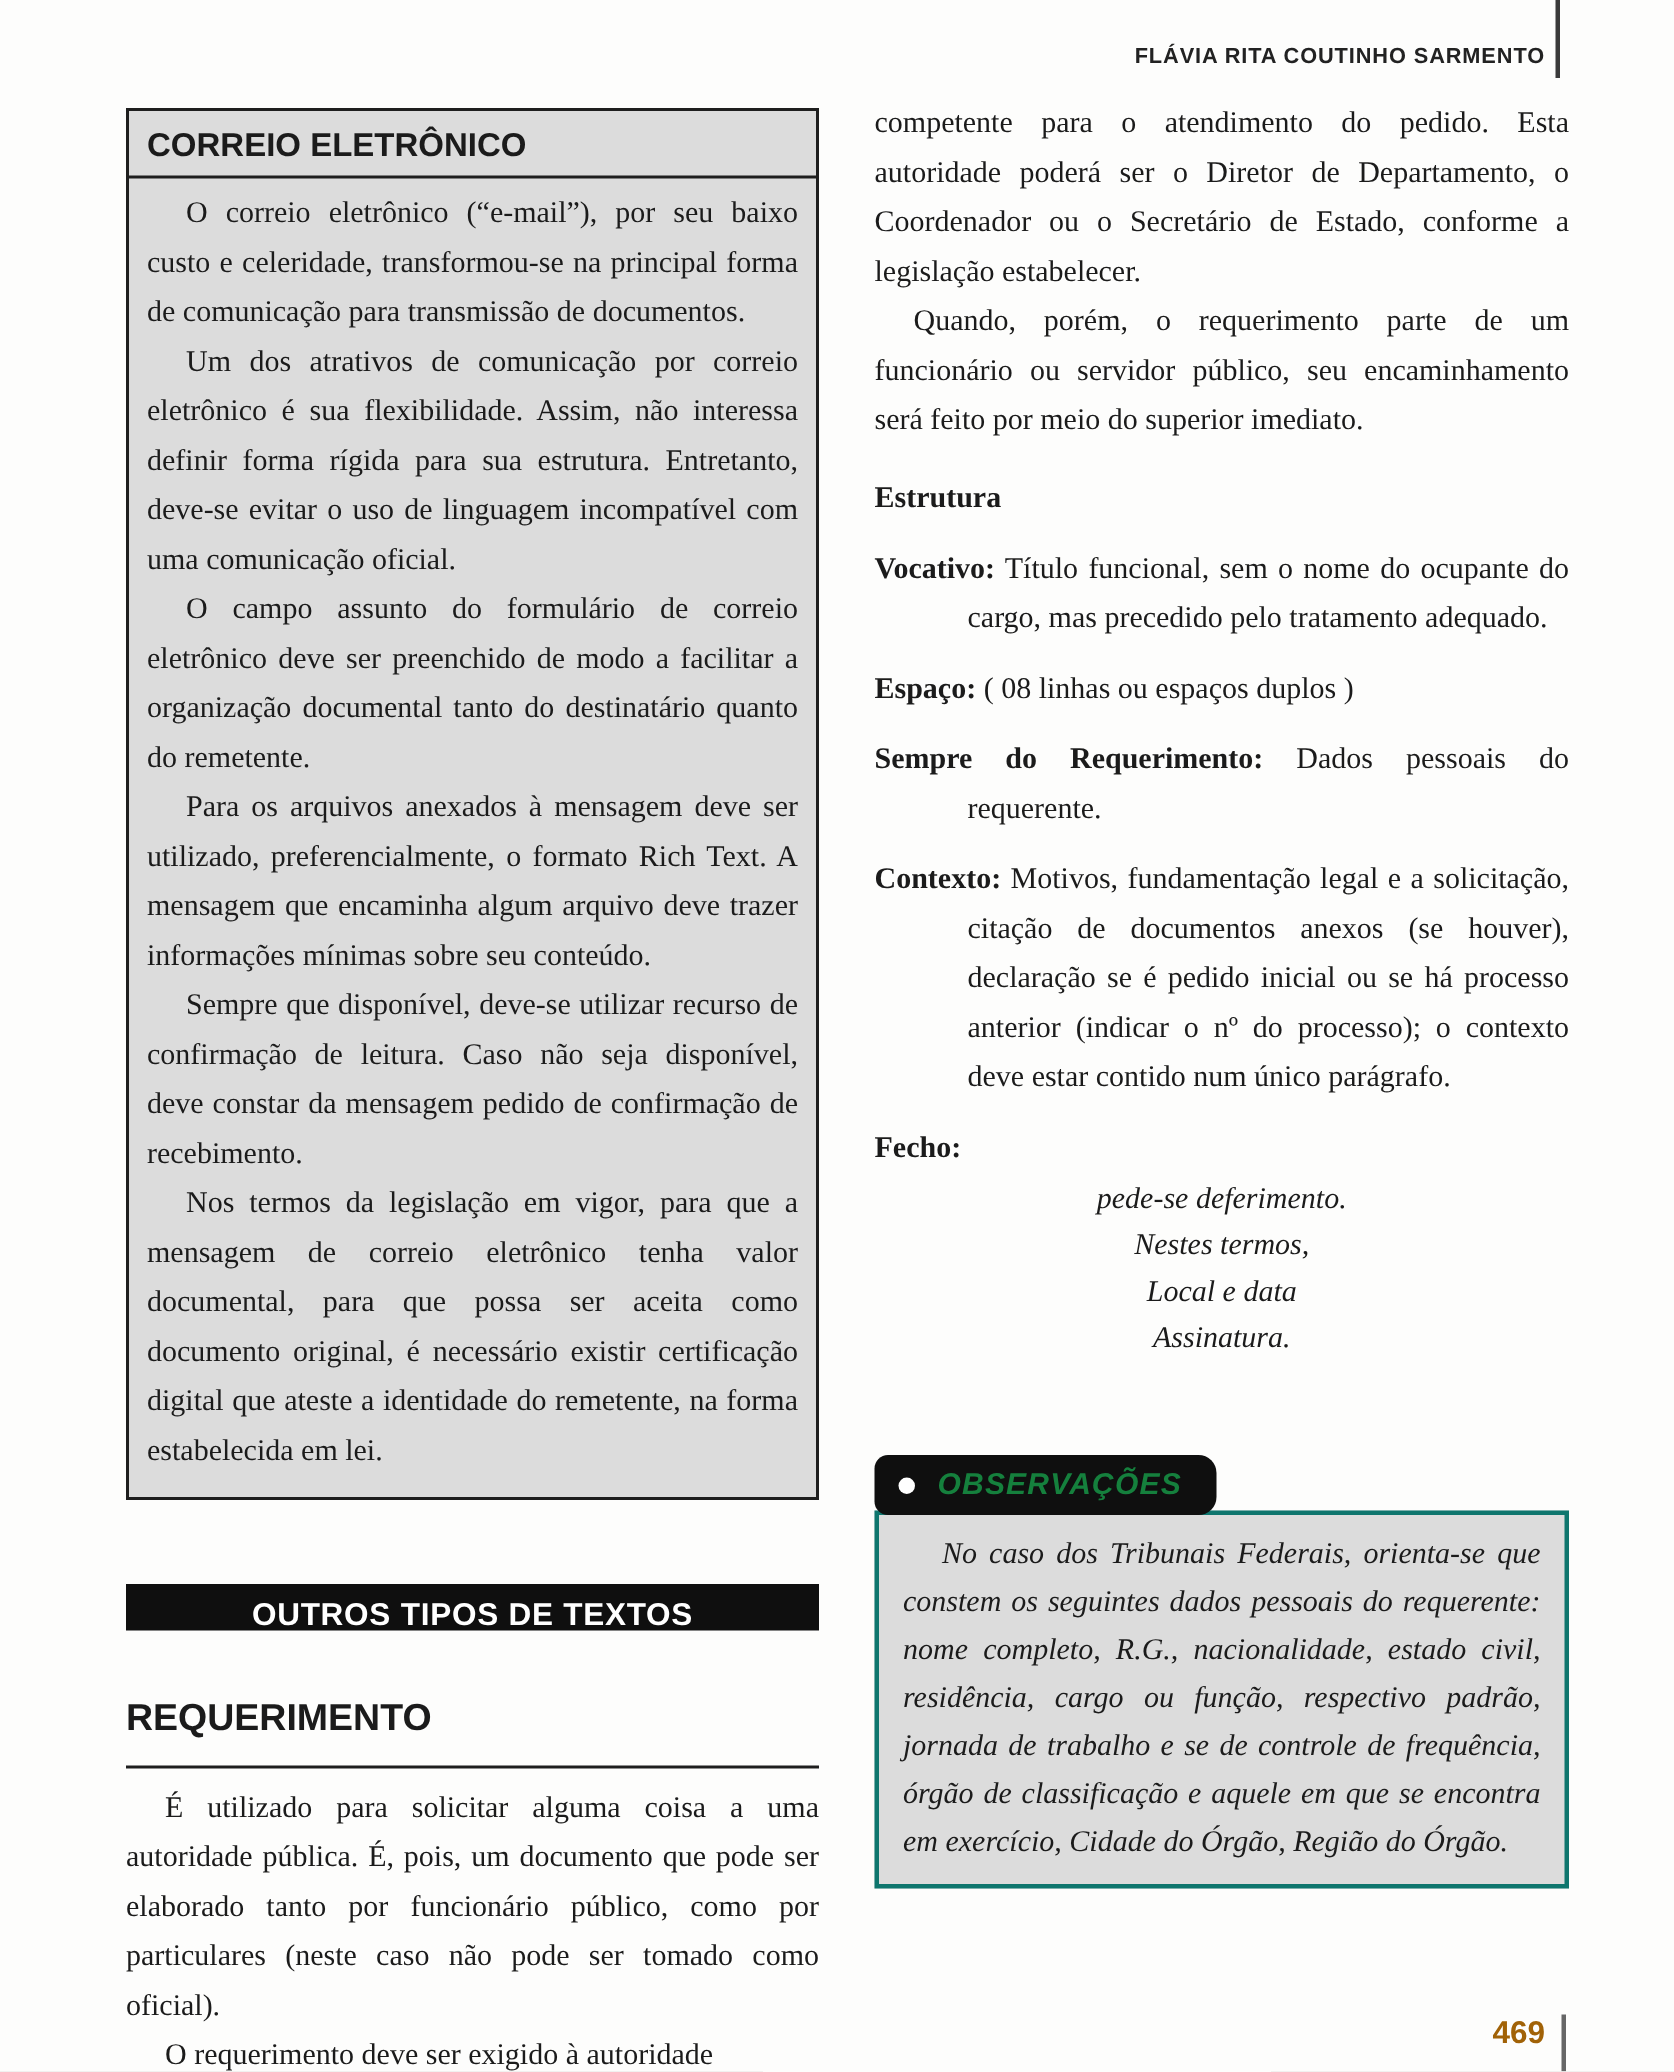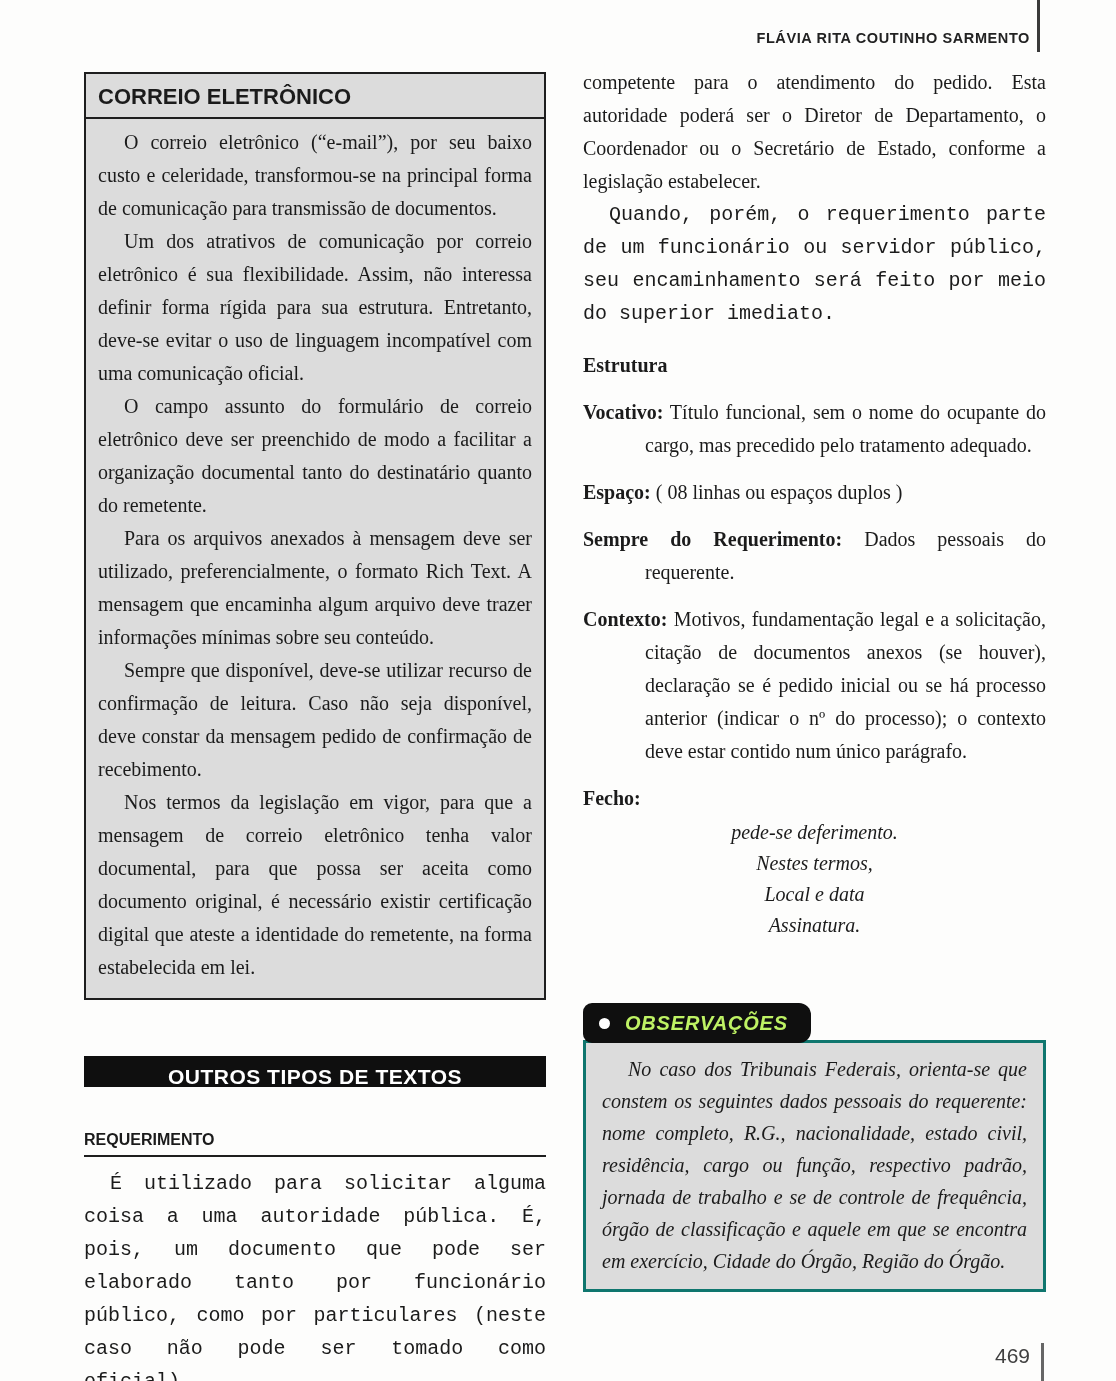--- a/index.html
+++ b/index.html
@@ -19,21 +19,21 @@
     font-weight:bold;font-size:14.5px;letter-spacing:.6px;
     color:#222;
   }
   .header-rule{
     position:absolute;top:0;right:76px;width:3px;height:52px;background:#3a3a3a;
   }
   
   .col-left{position:absolute;left:84px;top:72px;width:462px;}
   .col-right{position:absolute;left:583px;top:66px;width:463px;}
   p.para{margin:0;font-size:20px;line-height:33px;text-align:justify;}
-  p.indent{text-indent:26px;font-family:Liberation Mono, monospace;}
+  p.indent{text-indent:26px;}
   
   .email-box{
     border:2px solid #1e1e1e;
     background:#dcdcdc;
     padding:8px 12px 14px;
   }
   .box-title{
     font-family:"Liberation Sans", sans-serif;
     font-weight:bold;font-size:22px;
     margin:0 -12px 7px -12px;
@@ -46,58 +46,58 @@
     margin-top:56px;height:31px;
     background:#0f0f0f;color:#ffffff;
     font-family:"Liberation Sans", sans-serif;
     font-weight:bold;font-size:21px;letter-spacing:.5px;
     text-align:center;line-height:41px;
   }
   
   .req-title{
     margin-top:44px;margin-bottom:10px;
     font-family:"Liberation Sans", sans-serif;
-    font-weight:bold;font-size:16px;
-    padding-bottom:6px;
+    font-weight:bold;font-size:25px;
+    padding-bottom:17px;
     border-bottom:2px solid #1e1e1e;
   }
   
   .estrutura{font-weight:bold;font-size:20px;line-height:33px;margin-top:19px;}
   .def-item{
     margin-top:14px;
     font-size:20px;line-height:33px;text-align:justify;
     padding-left:62px;text-indent:-62px;
   }
   .dterm{font-weight:bold;}
   .fecho-lines{margin-top:2px;text-align:center;font-style:italic;font-size:20px;line-height:31px;}
   
   .obs-tab{
     margin-top:62px;width:228px;height:40px;box-sizing:border-box;
     background:#0f0f0f;border-radius:9px 12px 12px 9px;
-    color:#bef264;display:flex;align-items:center;gap:15px;padding-left:16px;
+    color:#15803d;display:flex;align-items:center;gap:15px;padding-left:16px;
     position:relative;z-index:2;
   }
   .obs-bullet{width:11px;height:11px;border-radius:50%;background:#ffffff;flex:0 0 auto;}
   .obs-label{
     font-family:"Liberation Sans", sans-serif;
     font-weight:bold;font-style:italic;font-size:20px;letter-spacing:.8px;
   }
   .obs-box{
     margin-top:-3px;
     border:3px solid #0f766e;background:#dcdcdc;
     padding:10px 16px 12px;
   }
   .obs-box p{
     margin:0;font-style:italic;font-size:20px;line-height:32px;
     text-align:justify;text-indent:26px;
   }
   
   .page-footer{
     position:absolute;bottom:13px;right:86px;
-    font-family:"Liberation Sans", sans-serif;font-size:21px;color:#404040;
+    font-family:"Liberation Sans", sans-serif;font-size:21px;color:#a16207;font-weight:bold;
   }
   .footer-rule{
     position:absolute;bottom:0;right:72px;width:3px;height:38px;background:#666;
   }
 </style>
 </head>
 <body>
 
 <div class="page">
 

